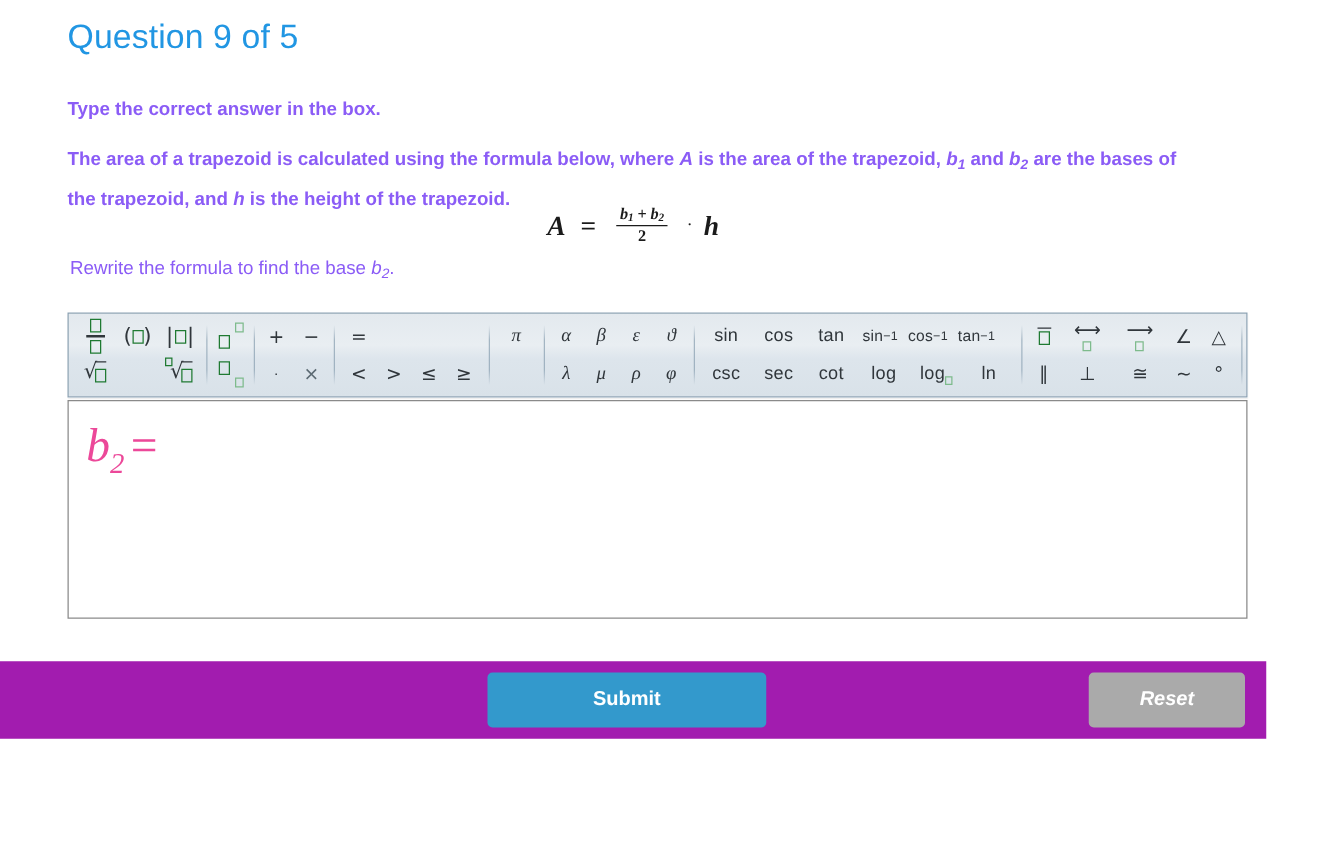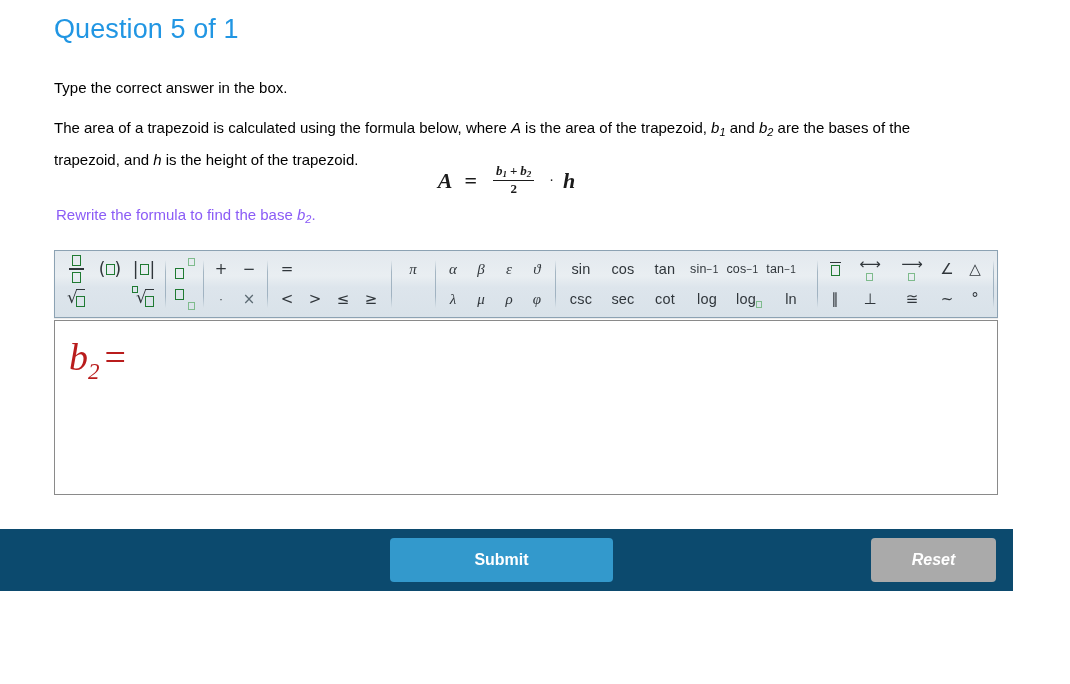--- a/index.html
+++ b/index.html
@@ -21,23 +21,24 @@
     font-weight: 400;
     color: #2196e3;
     letter-spacing: 0.1px;
     white-space: nowrap;
   }
 
   
   .prompt-block { position: absolute; left: 54px; top: 74px; width: 912px; }
   .prompt-line {
     font-size: 15px;
-    color: #000000;
+    color: #8b5cf6;
     line-height: 28px;
     margin: 0 0 10px 0;
+    font-weight: bold;
   }
   .prompt-line.tight { margin-bottom: 0; margin-top: 12px; }
   .it { font-style: italic; }
   .sub { font-size: 11px; vertical-align: -3px; font-style: italic; }
 
   
   .formula-wrap {
     position: absolute; left: 0; top: 164px; width: 1013px;
     text-align: center;
   }
@@ -120,49 +121,49 @@
   
   .answer-box {
     position: absolute; left: 54px; top: 320px;
     width: 944px; height: 175px;
     border: 1px solid #8a8a8a; background: #fff;
     cursor: text;
   }
   .answer-content {
     padding: 14px 0 0 14px;
     font-family: "Liberation Serif", serif;
-    font-size: 38px; color: #b91c1c;
+    font-size: 38px; color: #ec4899;
     white-space: nowrap;
   }
   .answer-content .av { font-style: italic; }
   .answer-content .as { font-size: 23px; font-style: italic; vertical-align: -9px; }
   .answer-content .aeq { font-style: normal; margin-left: 5px; }
 
   
   .footer {
     position: absolute; left: 0; top: 529px;
     width: 1013px; height: 62px;
-    background: #0c4a6e;
+    background: #a21caf;
   }
   .btn {
     position: absolute; top: 9px;
     border: none; border-radius: 4px;
     font-family: "Liberation Sans", sans-serif;
     font-size: 16px; font-weight: 700; color: #ffffff;
     cursor: pointer;
   }
   .btn-submit { left: 390px; width: 223px; height: 44px; background: #3399cc; }
   .btn-reset  { left: 871px; width: 125px; height: 44px; background: #aaaaaa; font-style: italic; }
 </style>
 </head>
 <body>
 
 <div id="root">
 
-  <div class="q-title">Question 5 of 1</div>
+  <div class="q-title">Question 9 of 5</div>
 
   <div class="prompt-block">
     <p class="prompt-line">Type the correct answer in the box.</p>
     <p class="prompt-line tight"><span>The area of a trapezoid is calculated using the formula below, where </span><span class="it">A</span><span> is the area of the trapezoid, </span><span class="it">b</span><span class="sub">1</span><span> and </span><span class="it">b</span><span class="sub">2</span><span> are the bases of the trapezoid, and </span><span class="it">h</span><span> is the height of the trapezoid.</span></p>
   </div>
 
   <div class="formula-wrap">
     <span class="formula">
       <span class="fvar">A</span>
       <span class="feq">=</span>

